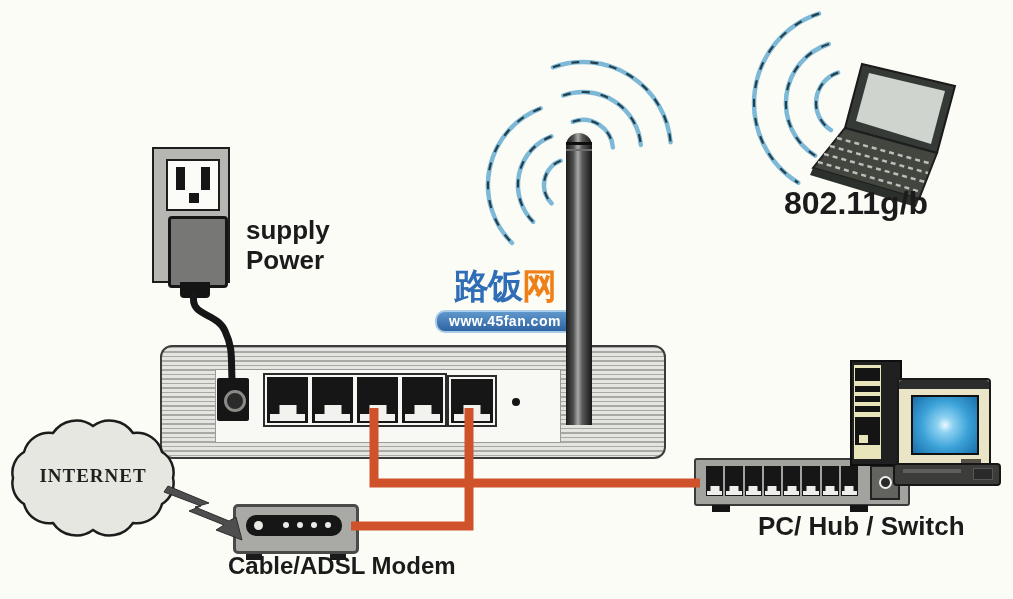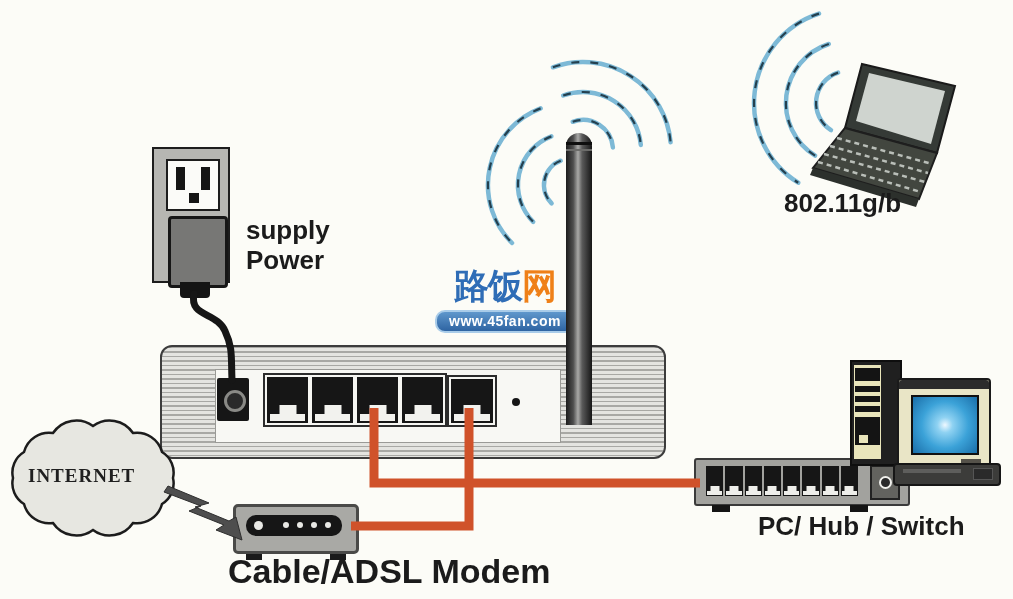--- a/index.html
+++ b/index.html
@@ -9,25 +9,25 @@
     font-family:"Liberation Sans",sans-serif;
   }
   .abs{position:absolute;}
 
   
   .lbl{
     position:absolute;color:#1b1b1b;font-weight:bold;
     font-family:"Liberation Sans",sans-serif;white-space:nowrap;z-index:6;
   }
   .lbl-power{left:246px;top:215px;font-size:26px;line-height:30px;}
-  .lbl-wireless{left:784px;top:188px;font-size:26px;line-height:30px;}
-  .lbl-modem{left:228px;top:552px;font-size:34px;}
+  .lbl-wireless{left:784px;top:188px;font-size:32px;line-height:30px;}
+  .lbl-modem{left:228px;top:552px;font-size:24px;}
   .lbl-pc{left:758px;top:511px;font-size:26px;}
   .lbl-internet{
-    left:28px;top:465px;width:130px;text-align:left;z-index:6;
+    left:28px;top:465px;width:130px;text-align:center;z-index:6;
     font-family:"Liberation Serif",serif;font-weight:bold;font-size:19px;
     letter-spacing:1px;color:#1f1f1f;position:absolute;
   }
 
   
   .outlet-plate{left:152px;top:147px;width:74px;height:132px;background:#b6b6b2;border:2px solid #1d1d1d;z-index:2;}
   .outlet-face{left:166px;top:159px;width:50px;height:48px;background:#fbfbf8;border:2px solid #1d1d1d;z-index:3;}
   .slot{position:absolute;background:#151515;}
   .slot-l{left:8px;top:6px;width:9px;height:23px;}
   .slot-r{left:33px;top:6px;width:9px;height:23px;}

